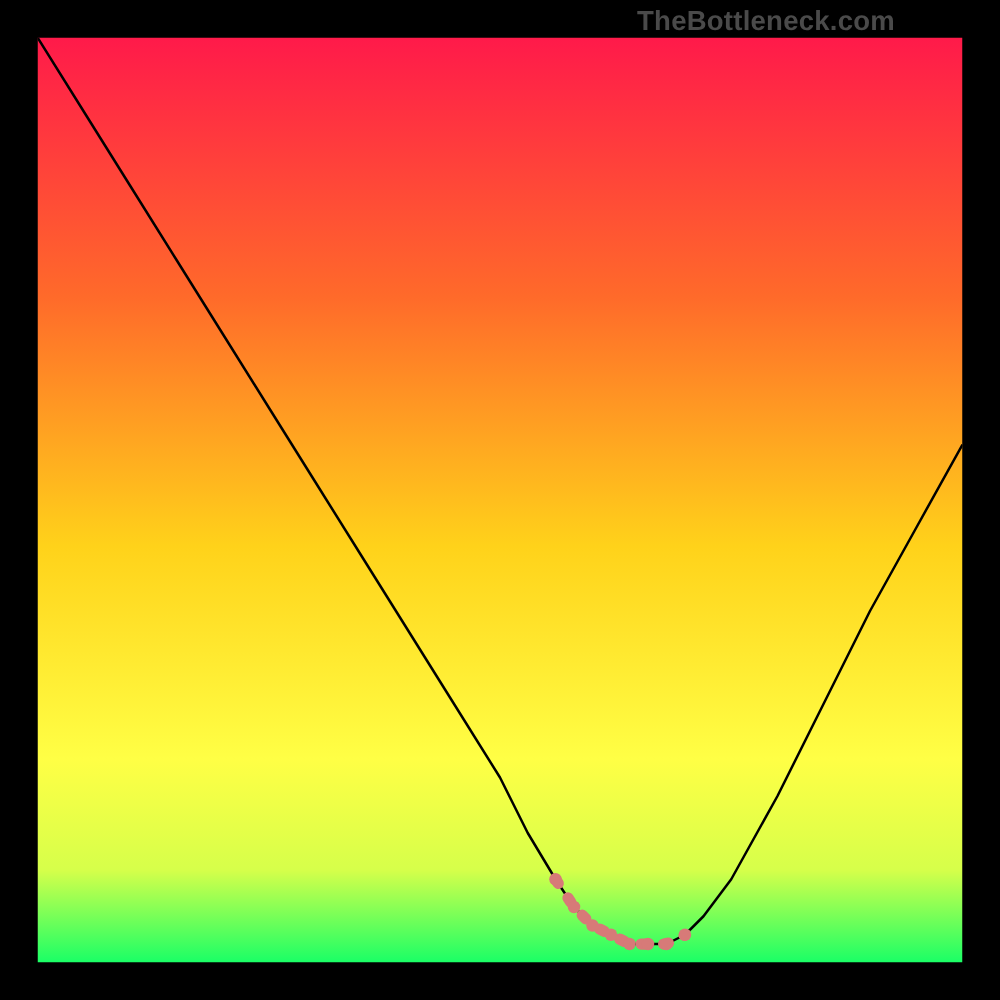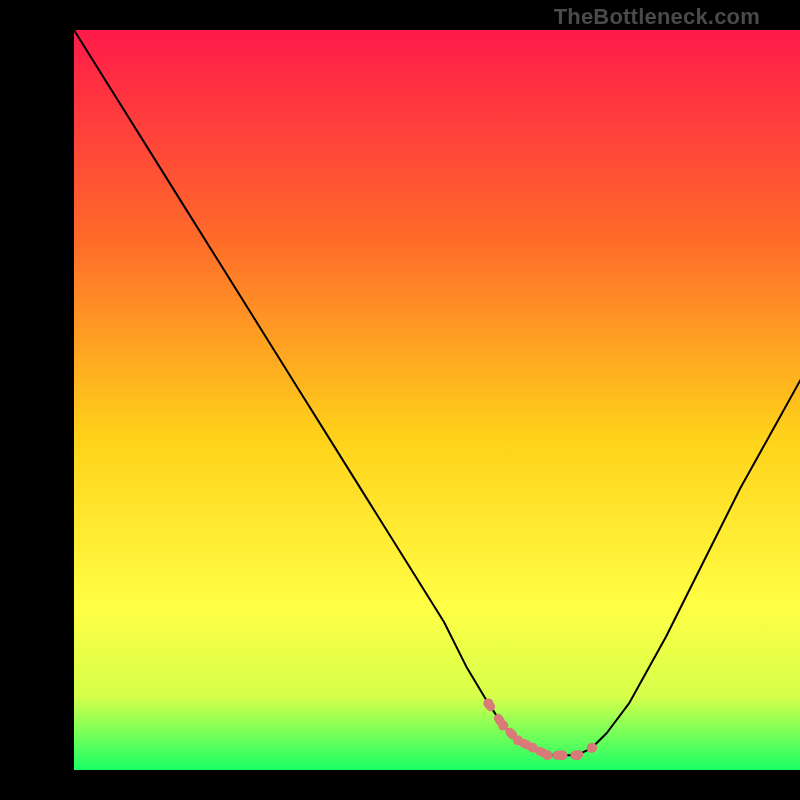--- a/index.html
+++ b/index.html
@@ -9,21 +9,20 @@
     height: 800px;
     background: #000;
     overflow: hidden;
     font-family: Arial, Helvetica, sans-serif;
   }
   .frame {
     position: relative;
     width: 724px;
     height: 800px;
     background: #000;
-    margin-left: 44px;
   }
   .watermark {
     position: absolute;
     top: 4px;
     right: 8px;
     color: #4a4a4a;
     font-size: 22px;
     font-weight: 600;
     letter-spacing: 0.2px;
     z-index: 10;

